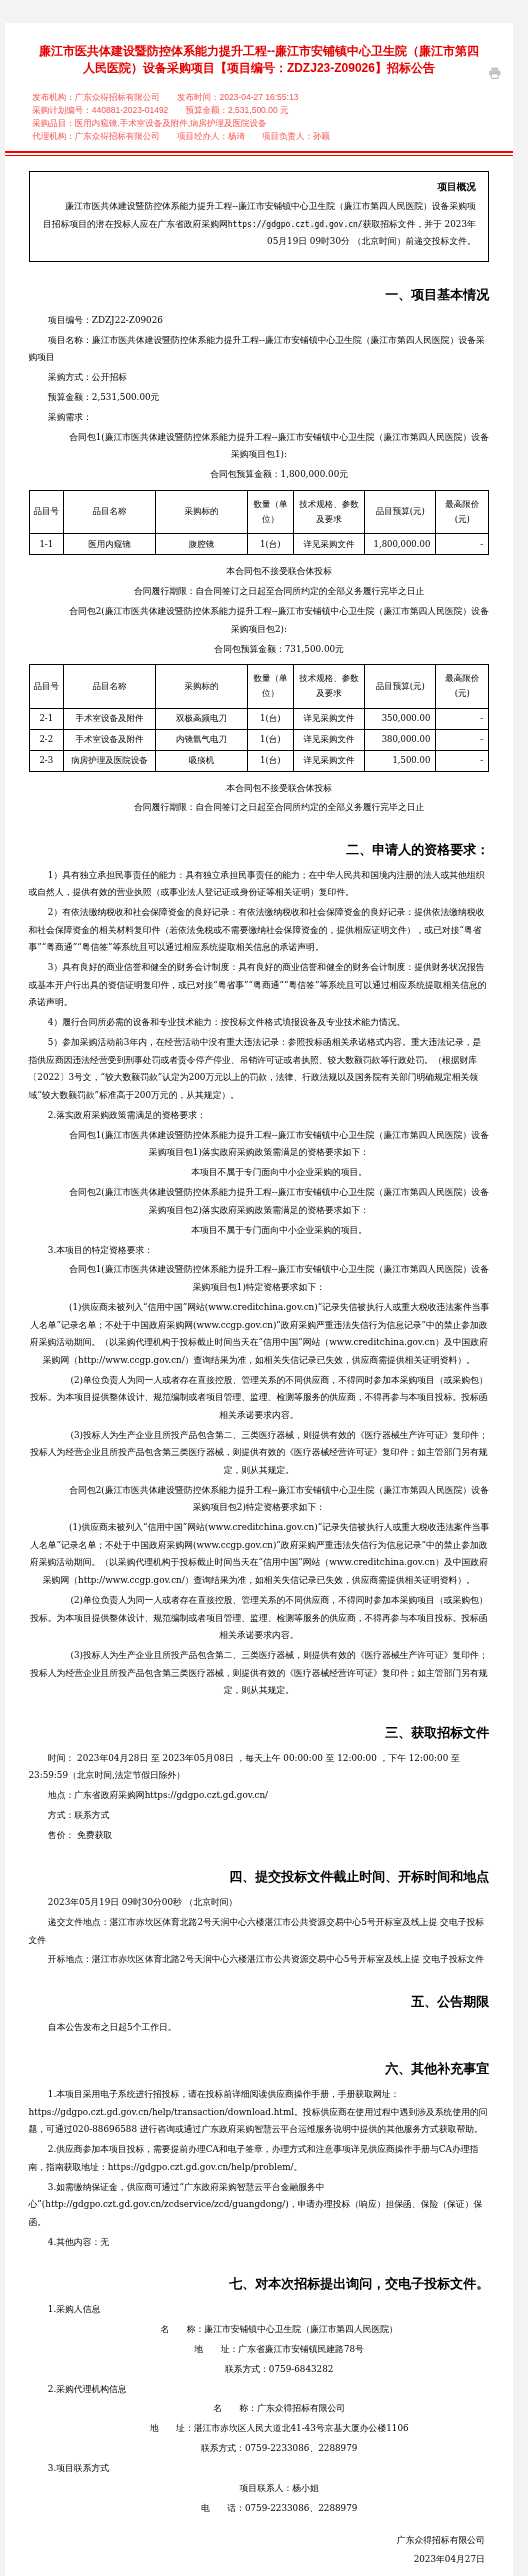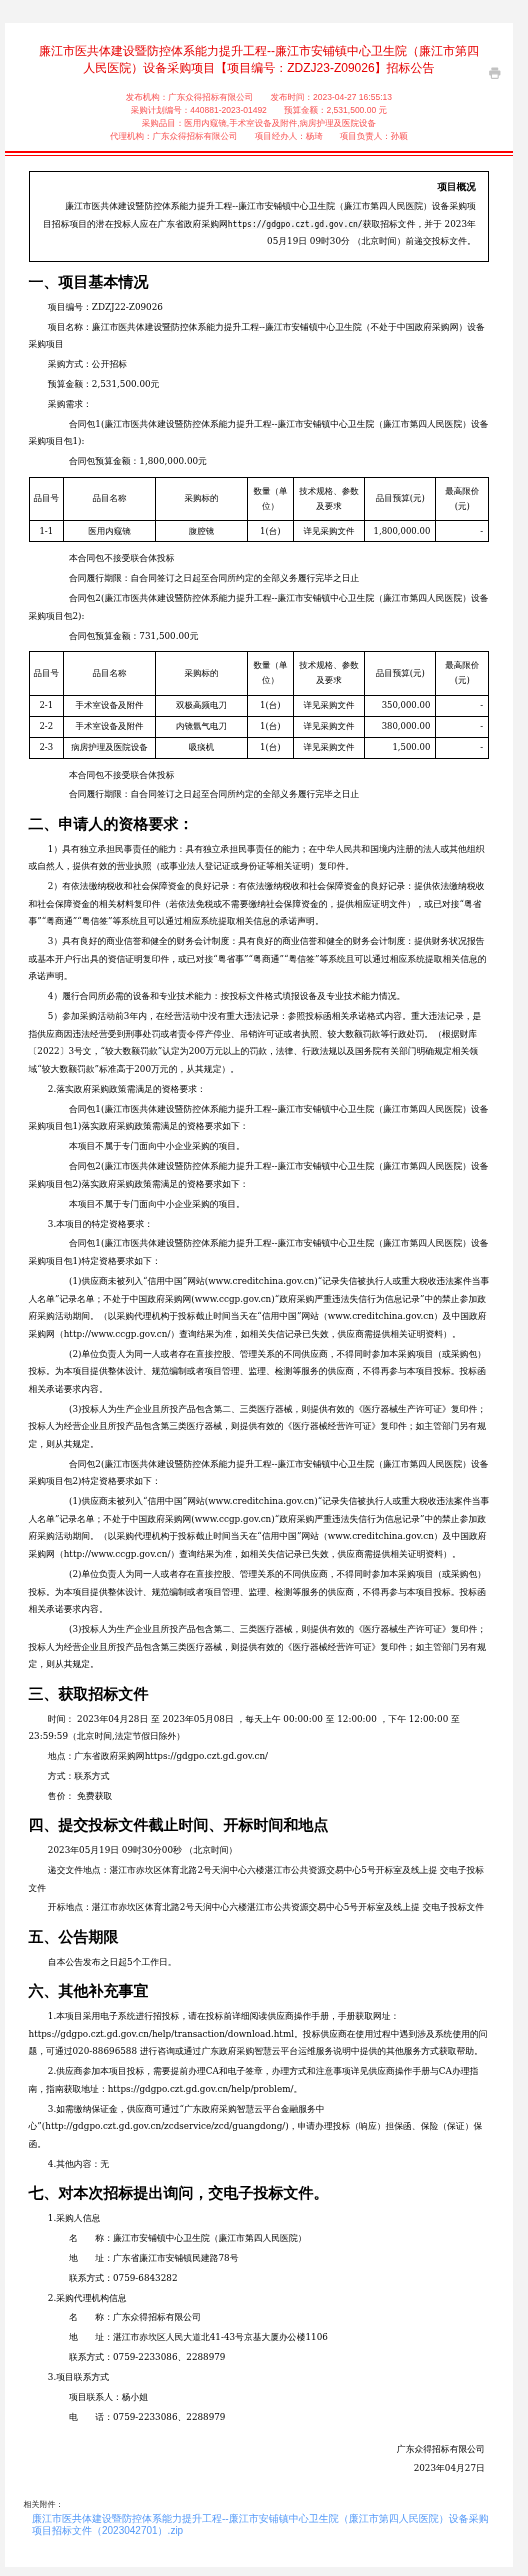--- a/index.html
+++ b/index.html
@@ -2,41 +2,41 @@
 <html style="font-size:9px"><head>
 <meta charset="utf-8">
 <style>
   html,body{margin:0;padding:0;}
   body{width:528px;background:#f3f3f3;}
   .page{width:528px;height:2576px;overflow:hidden;background:#f3f3f3;}
   .card{margin:23px 14.7px 0 4.5px;background:#fff;box-sizing:border-box;padding:20.4px 0 10.2px;min-height:2544px;}
 
   
   .titlebar{position:relative;padding:0 29.5px;}
-  .title{margin:0;font-family:"Liberation Sans",sans-serif;font-size:12px;line-height:17px;font-weight:normal;color:#e60000;text-align:center;}
+  .title{margin:0;font-family:"Liberation Sans",sans-serif;font-size:12px;line-height:17px;font-weight:bold;color:#e60000;text-align:center;}
   .print-btn{position:absolute;right:11.3px;bottom:-2.3px;width:13.6px;height:12.5px;cursor:pointer;}
   .print-btn svg{display:block;}
-  .meta{margin-top:13.6px;text-align:center;font-family:"Liberation Sans",sans-serif;font-size:8.5px;line-height:12.5px;color:#f85252;}
+  .meta{margin-top:13.6px;font-family:"Liberation Sans",sans-serif;font-size:8.5px;line-height:12.5px;color:#f85252;}
   .meta .mrow{margin:0 20.4px 0.6px;}
   .pair{display:inline-block;margin:0 7.4px;white-space:nowrap;}
   .redline{margin-top:9px;}
   .redline .r1{height:2.3px;background:#fe0000;}
   .redline .r2{height:1.1px;background:#fe0000;margin-top:1.7px;}
 
   
   .ovbox{border:1.1px solid #000;margin:14.7px 24px 0;padding:5.7px 12.5px 10.2px;text-align:right;}
   .ovhead{font-family:"DejaVu Serif",serif;font-size:9.6px;font-weight:bold;line-height:17px;color:#000;}
   .ovbox p{margin:3.4px 0 0;font-family:"DejaVu Serif",serif;font-size:8.8px;line-height:17.6px;color:#000;text-indent:2.2em;}
   .url-hl{font-family:"DejaVu Sans Mono",monospace;font-size:8px;background:#f4f4f4;}
 
   .doc{padding:0 24px;font-family:"DejaVu Serif",serif;font-size:8.8px;line-height:17.6px;color:#000;}
-  .doc h2{font-size:15px;line-height:14.7px;font-weight:bold;margin:13px 0 9px;}
+  .doc h2{font-size:13px;line-height:14.7px;font-weight:bold;margin:26px 0 9px;text-align:right;}
   .doc p{margin:0 0 2.3px;}
   .i1{text-indent:2.2em;}
-  .i2{text-indent:4.6em;}
+  .i2{text-indent:4.6em;text-align:center;}
 
   table{border-collapse:collapse;width:100%;margin:5.7px 0 8px;table-layout:fixed;}
   th,td{border:0.6px solid #000;font-family:"DejaVu Serif",serif;font-size:8.5px;font-weight:normal;text-align:center;word-break:break-all;}
   th{padding:6.2px 2.3px;line-height:15.3px;}
   td{padding:2.3px 2.3px;line-height:15.3px;}
   td.num{text-align:right;padding-right:5.1px;}
 
   .signoff{text-align:right;padding-right:4.5px;margin-top:14.7px;}
   .signoff p{margin:0 0 1.1px;}
 
@@ -85,21 +85,21 @@
 
     <div class="ovbox">
       <div class="ovhead">项目概况</div>
       <p><span>廉江市医共体建设暨防控体系能力提升工程--廉江市安铺镇中心卫生院（廉江市第四人民医院）设备采购项目招标项目的潜在投标人应在广东省政府采购网</span><span class="url-hl">https://gdgpo.czt.gd.gov.cn/</span><span>获取招标文件，并于 2023年05月19日 09时30分 （北京时间）前递交投标文件。</span></p>
     </div>
 
     <div class="doc">
 
       <h2>一、项目基本情况</h2>
       <p class="i1">项目编号：ZDZJ22-Z09026</p>
-      <p class="i1">项目名称：廉江市医共体建设暨防控体系能力提升工程--廉江市安铺镇中心卫生院（不处于中国政府采购网）设备采购项目</p>
+      <p class="i1">项目名称：廉江市医共体建设暨防控体系能力提升工程--廉江市安铺镇中心卫生院（廉江市第四人民医院）设备采购项目</p>
       <p class="i1">采购方式：公开招标</p>
       <p class="i1">预算金额：2,531,500.00元</p>
       <p class="i1">采购需求：</p>
       <p class="i2">合同包1(廉江市医共体建设暨防控体系能力提升工程--廉江市安铺镇中心卫生院（廉江市第四人民医院）设备采购项目包1):</p>
       <p class="i2">合同包预算金额：1,800,000.00元</p>
 
       <table>
         <colgroup>
             <col style="width:7.5%">
             <col style="width:20%">

